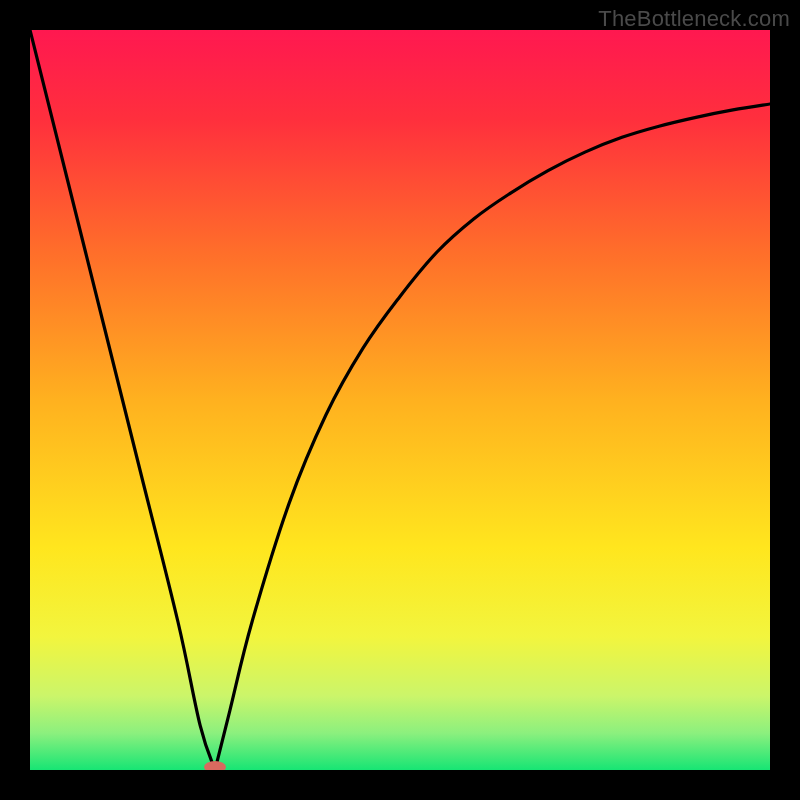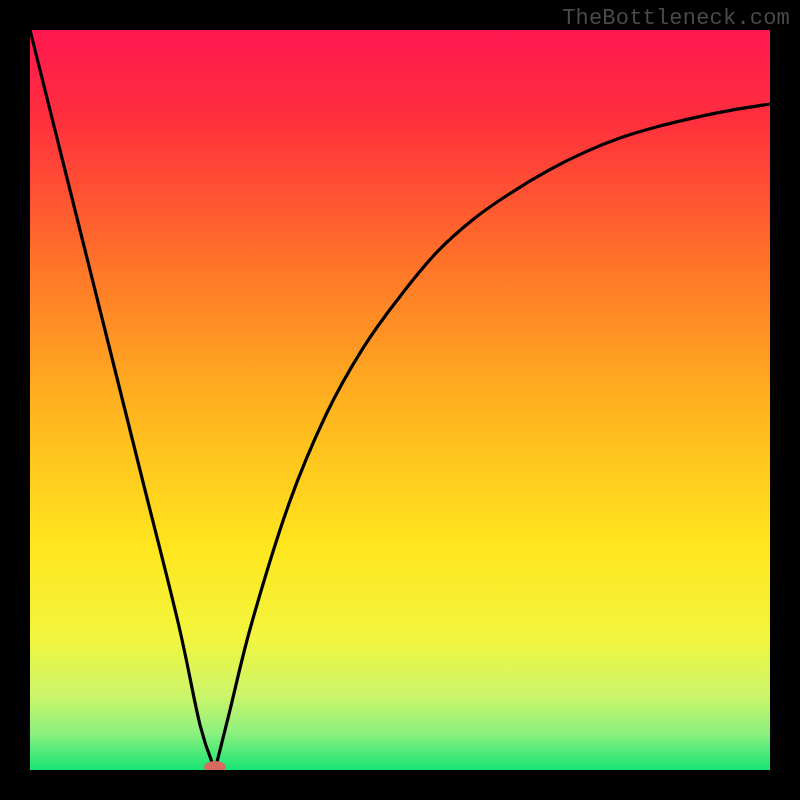--- a/index.html
+++ b/index.html
@@ -9,21 +9,20 @@
     height: 800px;
     overflow: hidden;
     background: #000;
     font-family: Arial, Helvetica, sans-serif;
   }
   .frame {
     position: relative;
     width: 800px;
     height: 800px;
     background: #000;
-    font-family: Liberation Mono, monospace;
   }
   .plot {
     position: absolute;
     left: 30px;
     top: 30px;
     width: 740px;
     height: 740px;
   }
   .watermark {
     position: absolute;

